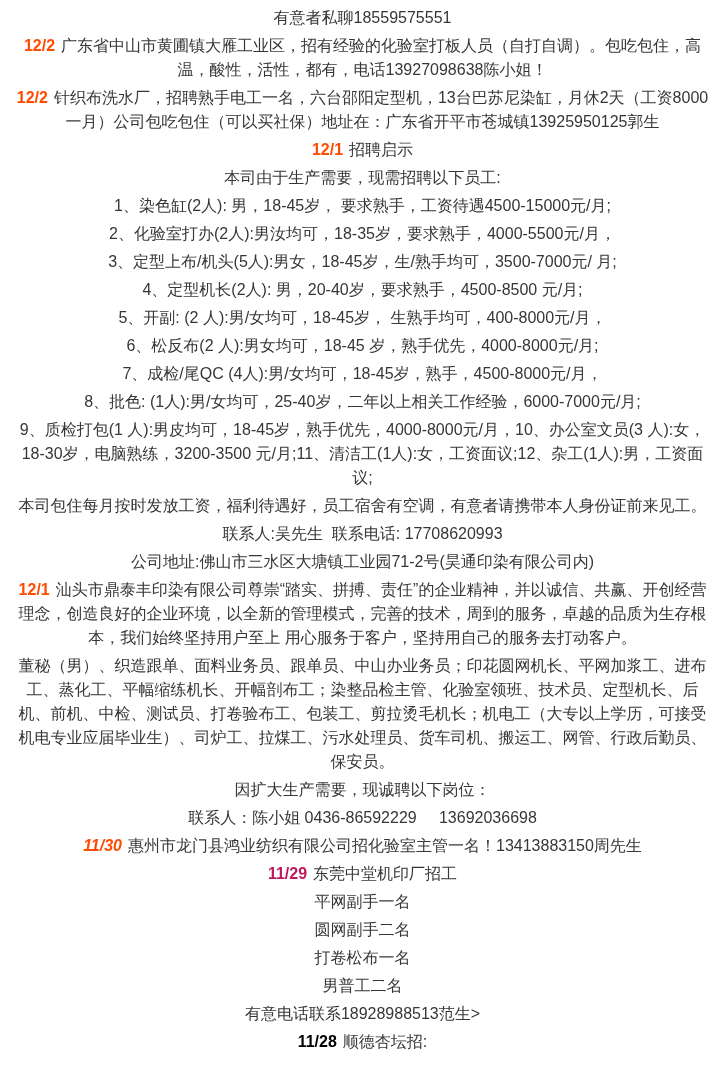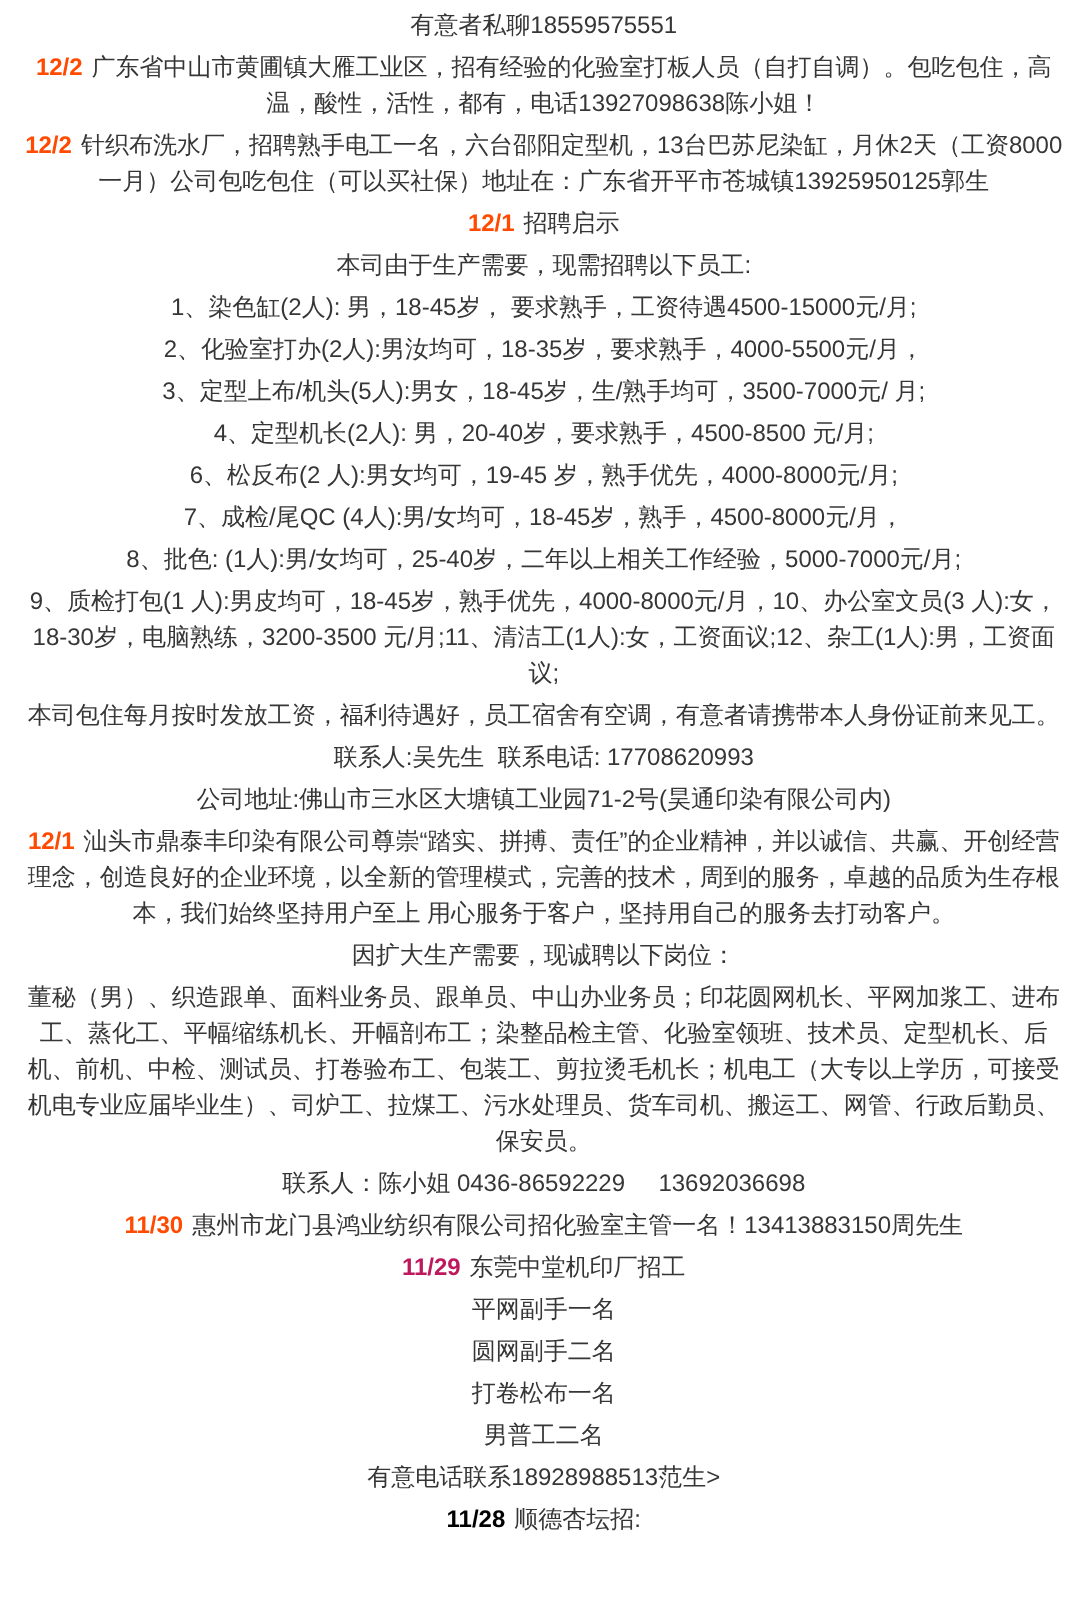--- a/index.html
+++ b/index.html
@@ -49,45 +49,46 @@
   <p class="para"><span class="txt">本司由于生产需要，现需招聘以下员工:</span></p>
 
   <p class="para"><span class="txt">1、染色缸(2人): 男，18-45岁， 要求熟手，工资待遇4500-15000元/月;</span></p>
 
   <p class="para"><span class="txt">2、化验室打办(2人):男汝均可，18-35岁，要求熟手，4000-5500元/月，</span></p>
 
   <p class="para"><span class="txt">3、定型上布/机头(5人):男女，18-45岁，生/熟手均可，3500-7000元/ 月;</span></p>
 
   <p class="para"><span class="txt">4、定型机长(2人): 男，20-40岁，要求熟手，4500-8500 元/月;</span></p>
 
+  <p class="para"><span class="txt">5、开副: (2 人):男/女均可，18-45岁， 生熟手均可，400-8000元/月，</span></p>
 
-  <p class="para"><span class="txt">6、松反布(2 人):男女均可，19-45 岁，熟手优先，4000-8000元/月;</span></p>
+  <p class="para"><span class="txt">6、松反布(2 人):男女均可，18-45 岁，熟手优先，4000-8000元/月;</span></p>
 
   <p class="para"><span class="txt">7、成检/尾QC (4人):男/女均可，18-45岁，熟手，4500-8000元/月，</span></p>
 
-  <p class="para"><span class="txt">8、批色: (1人):男/女均可，25-40岁，二年以上相关工作经验，5000-7000元/月;</span></p>
+  <p class="para"><span class="txt">8、批色: (1人):男/女均可，25-40岁，二年以上相关工作经验，6000-7000元/月;</span></p>
 
   <p class="para"><span class="txt">9、质检打包(1 人):男皮均可，18-45岁，熟手优先，4000-8000元/月，10、办公室文员(3 人):女，18-30岁，电脑熟练，3200-3500 元/月;11、清洁工(1人):女，工资面议;12、杂工(1人):男，工资面议;</span></p>
 
   <p class="para"><span class="txt">本司包住每月按时发放工资，福利待遇好，员工宿舍有空调，有意者请携带本人身份证前来见工。</span></p>
 
   <p class="para"><span class="txt">联系人:吴先生  联系电话: 17708620993</span></p>
 
   <p class="para"><span class="txt">公司地址:佛山市三水区大塘镇工业园71-2号(昊通印染有限公司内)</span></p>
 
   <p class="para"><strong class="date" style="color: rgb(255, 74, 0);">12/1</strong><span class="txt">汕头市鼎泰丰印染有限公司尊崇“踏实、拼搏、责任”的企业精神，并以诚信、共赢、开创经营理念，创造良好的企业环境，以全新的管理模式，完善的技术，周到的服务，卓越的品质为生存根本，我们始终坚持用户至上 用心服务于客户，坚持用自己的服务去打动客户。</span></p>
 
+  <p class="para"><span class="txt">董秘（男）、织造跟单、面料业务员、跟单员、中山办业务员；印花圆网机长、平网加浆工、进布工、蒸化工、平幅缩练机长、开幅剖布工；染整品检主管、化验室领班、技术员、定型机长、后机、前机、中检、测试员、打卷验布工、包装工、剪拉烫毛机长；机电工（大专以上学历，可接受机电专业应届毕业生）、司炉工、拉煤工、污水处理员、货车司机、搬运工、网管、行政后勤员、保安员。</span></p>
+
   <p class="para"><span class="txt">因扩大生产需要，现诚聘以下岗位：</span></p>
-
-  <p class="para"><span class="txt">董秘（男）、织造跟单、面料业务员、跟单员、中山办业务员；印花圆网机长、平网加浆工、进布工、蒸化工、平幅缩练机长、开幅剖布工；染整品检主管、化验室领班、技术员、定型机长、后机、前机、中检、测试员、打卷验布工、包装工、剪拉烫毛机长；机电工（大专以上学历，可接受机电专业应届毕业生）、司炉工、拉煤工、污水处理员、货车司机、搬运工、网管、行政后勤员、保安员。</span></p>
 
 
   <p class="para"><span class="txt">联系人：陈小姐 0436-86592229     13692036698</span></p>
 
-  <p class="para"><strong class="date" style="color: rgb(255, 74, 0);">11/30</strong><span class="txt">惠州市龙门县鸿业纺织有限公司招化验室主管一名！13413883150周先生</span></p>
+  <p class="para"><strong class="date" style="color: rgb(255, 74, 0); font-style: italic;">11/30</strong><span class="txt">惠州市龙门县鸿业纺织有限公司招化验室主管一名！13413883150周先生</span></p>
 
   <p class="para"><strong class="date" style="color: #be185d;">11/29</strong><span class="txt">东莞中堂机印厂招工</span></p>
 
   <p class="para"><span class="txt">平网副手一名</span></p>
 
   <p class="para"><span class="txt">圆网副手二名</span></p>
 
   <p class="para"><span class="txt">打卷松布一名</span></p>
 
   <p class="para"><span class="txt">男普工二名</span></p>

